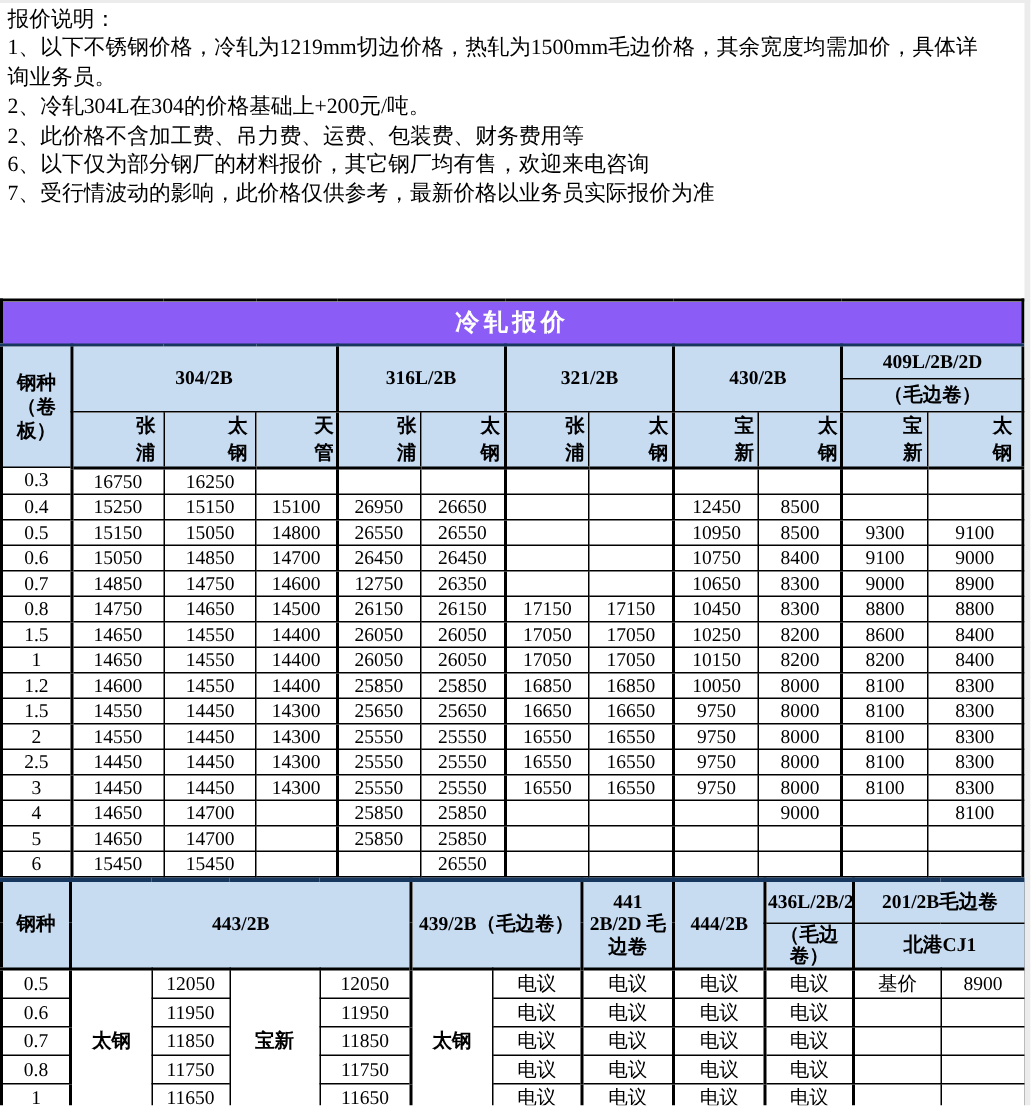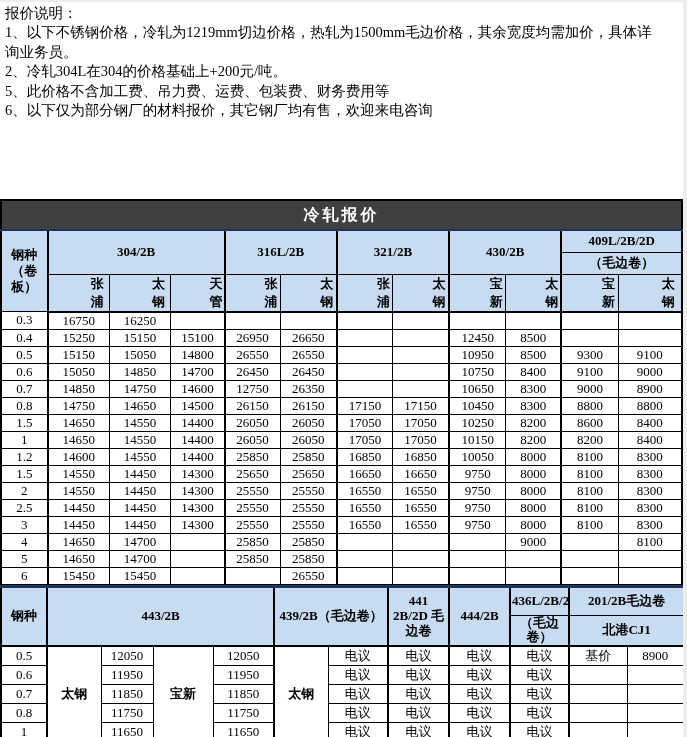--- a/index.html
+++ b/index.html
@@ -12,21 +12,21 @@
 
   table.tbl { border-collapse:collapse; table-layout:fixed; width:683px; }
   .tbl th, .tbl td { border:1px solid #000; text-align:center; vertical-align:middle;
                      padding:0 1px; overflow:hidden; }
   .tbl td { font-size:13px; background:#fff; height:17px; font-weight:normal; }
   .thick-r { border-right-width:2px !important; }
 
   table.main { border:2px solid #000; border-bottom:0; }
   table.sec  { border:2px solid #000; border-top:3px solid #17375e; border-bottom:3px solid #000; }
 
-  th.title-cell { background:#404040; color:#fff; font-size:16px; font-weight:bold;
+  th.title-cell { background:#8b5cf6; color:#fff; font-size:16px; font-weight:bold;
                   height:30px; letter-spacing:3px; border-bottom:2px solid #17375e; }
   th.grp, th.corner, th.mill-h { background:#c7dbf1; font-weight:bold; font-size:13px; }
   .main tr.hrow1 th { height:22px; }
   .main tr.hrow2 th { height:22px; }
   .main tr.mills-row th { height:29px; }
   th.corner { line-height:1.25; padding:0 2px; }
   .main thead tr.mills-row th { border-bottom-width:2px;padding-left:38px; }
 
   .sec thead tr { height:29px; }
   .sec thead th { line-height:1.15;text-align:center; }
@@ -36,22 +36,23 @@
 </style>
 </head>
 <body>
 
 <div class="page">
 
   <div class="notes">
     <div>报价说明：</div>
     <div>1、以下不锈钢价格，冷轧为1219mm切边价格，热轧为1500mm毛边价格，其余宽度均需加价，具体详询业务员。</div>
     <div>2、冷轧304L在304的价格基础上+200元/吨。</div>
-    <div>5、此价格不含加工费、吊力费、运费、包装费、财务费用等</div>
+    <div>2、此价格不含加工费、吊力费、运费、包装费、财务费用等</div>
     <div>6、以下仅为部分钢厂的材料报价，其它钢厂均有售，欢迎来电咨询</div>
+    <div>7、受行情波动的影响，此价格仅供参考，最新价格以业务员实际报价为准</div>
   </div>
 
   <table class="tbl main">
     <colgroup>
       <col style="width:46px">
         <col style="width:61px">
         <col style="width:61px">
         <col style="width:53px">
       <col style="width:55px">
         <col style="width:56px">

